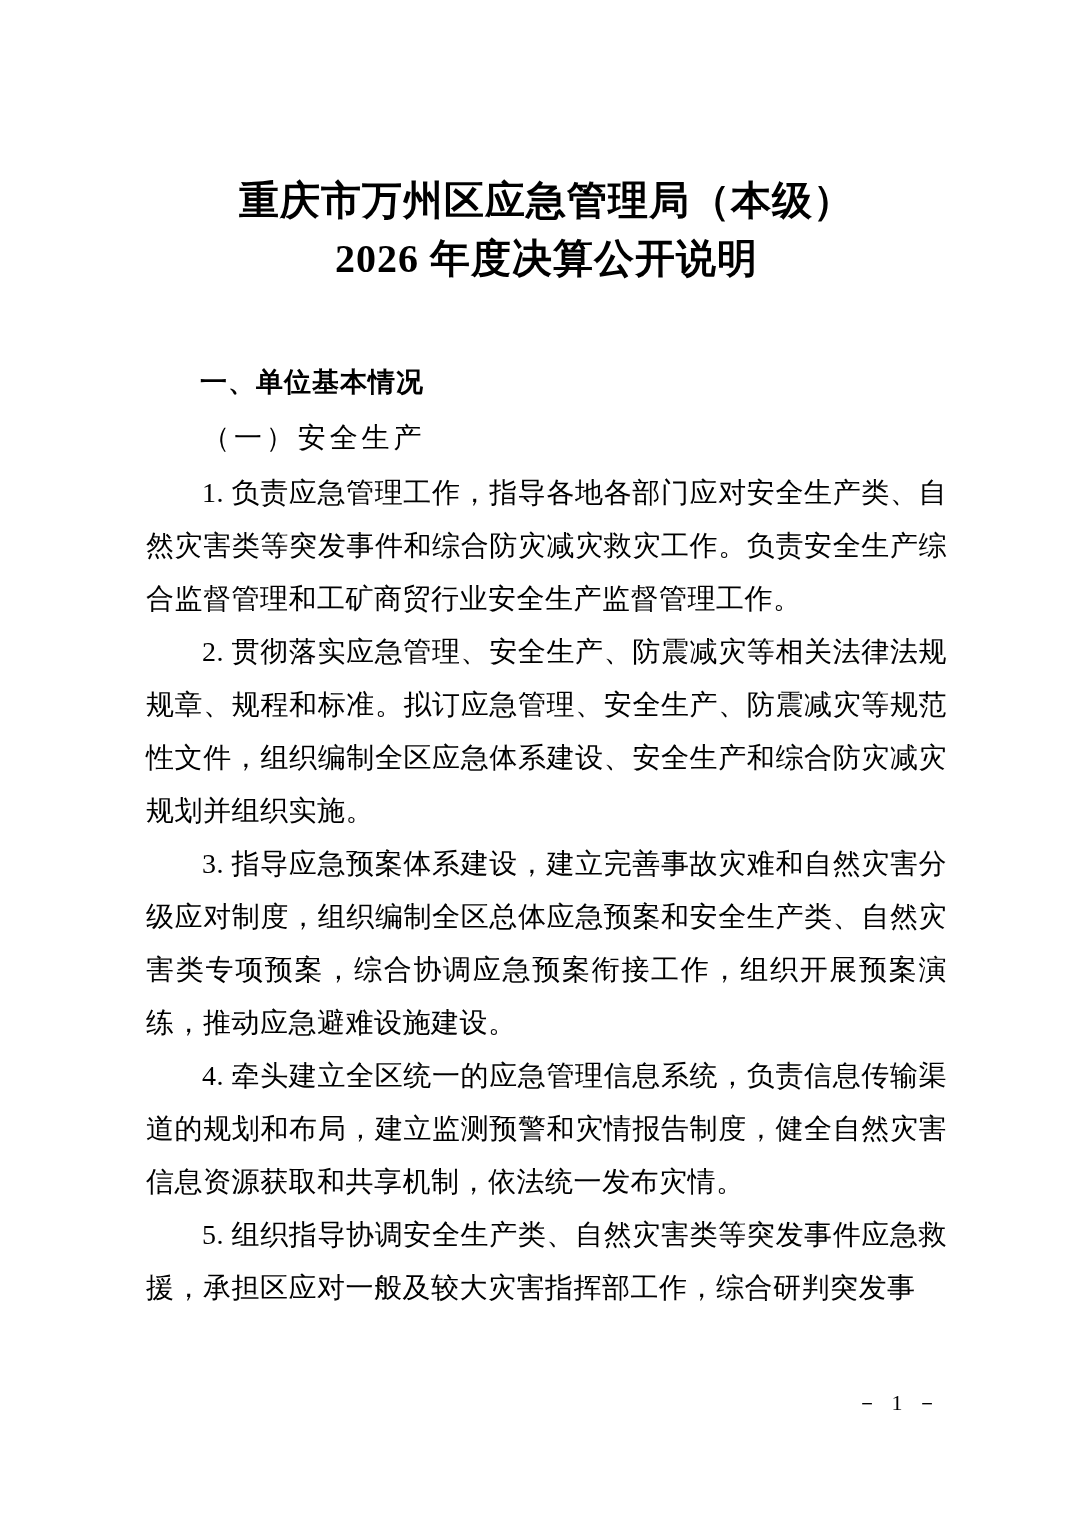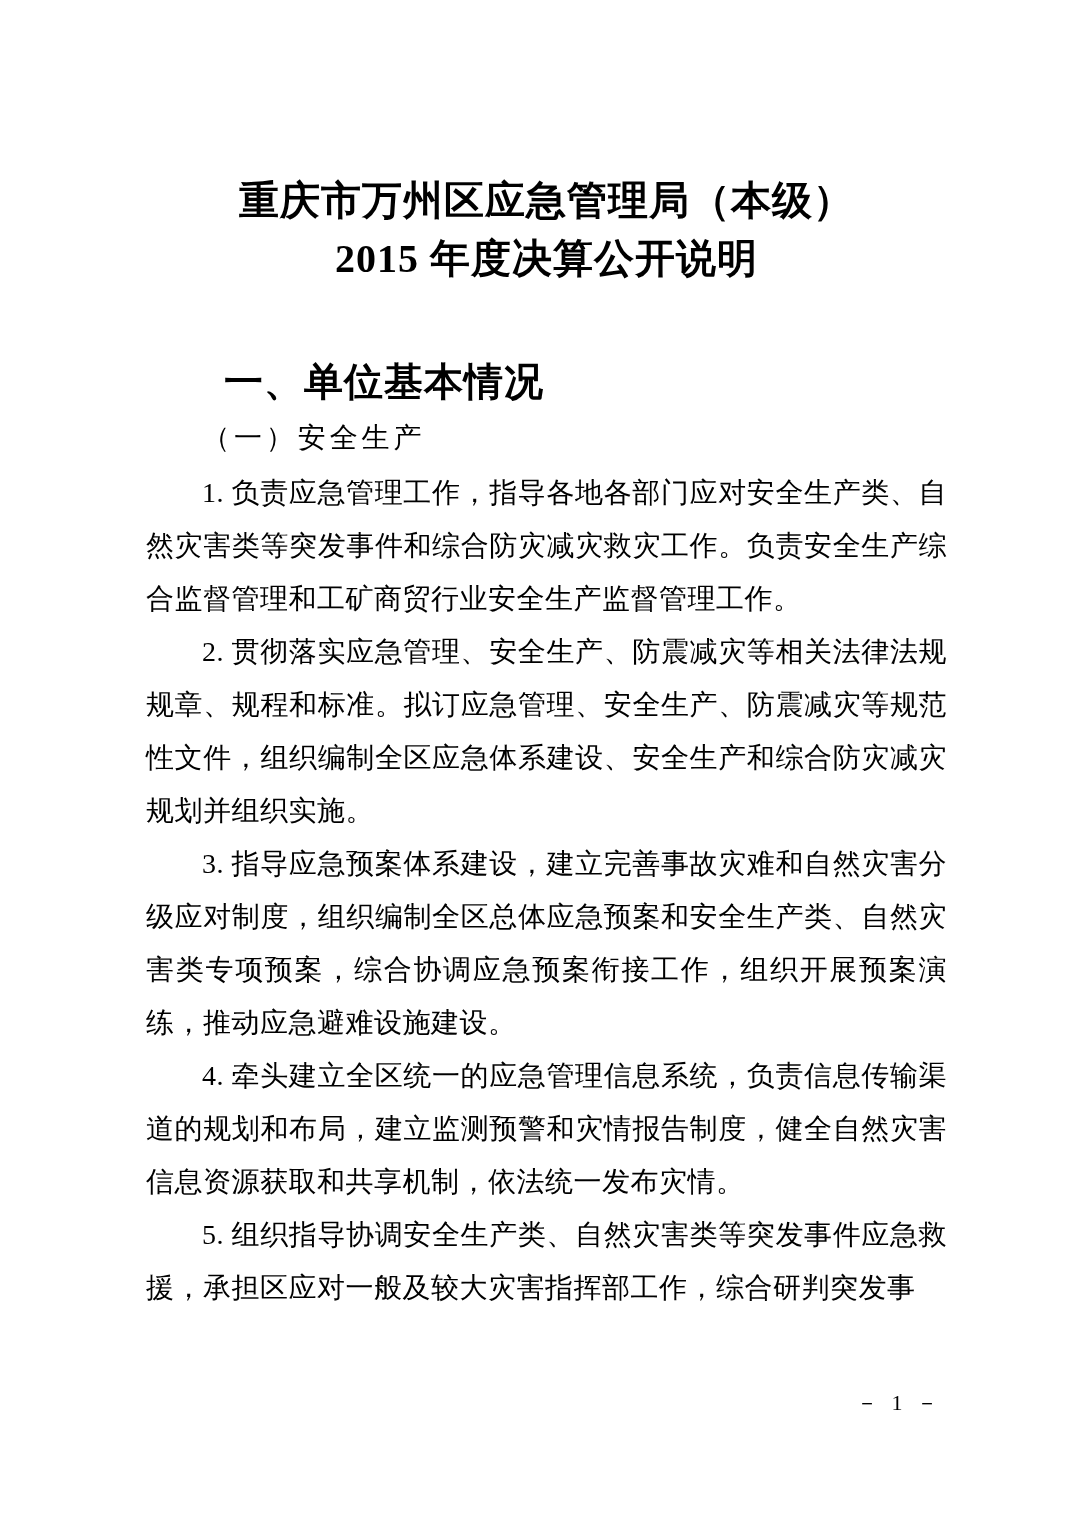--- a/index.html
+++ b/index.html
@@ -24,21 +24,21 @@
   }
   .title-line {
     font-size: 40px;
     line-height: 58px;
     font-weight: bold;
     font-family: "Liberation Serif", "DejaVu Serif", serif;
     letter-spacing: 1px;
   }
   .section-heading {
     font-family: "Liberation Sans", "DejaVu Sans", sans-serif;
-    font-size: 39px;
+    font-size: 27px;
     font-weight: bold;
     line-height: 56px;
     text-indent: 2em;
     letter-spacing: 1px;
   }
   .subsection-heading {
     font-family: "Liberation Serif", "DejaVu Serif", serif;
     font-size: 28px;
     font-weight: normal;
     line-height: 56px;
@@ -62,21 +62,21 @@
   }
 </style>
 </head>
 <body>
 
 <div class="page">
   <div class="content">
 
     <div class="title-block">
       <div class="title-line">重庆市万州区应急管理局（本级）</div>
-      <div class="title-line">2015 年度决算公开说明</div>
+      <div class="title-line">2026 年度决算公开说明</div>
     </div>
 
     <div class="section-heading">一、单位基本情况</div>
 
     <div class="subsection-heading">（一）安全生产</div>
 
     <div class="body-text">
       <p>1. 负责应急管理工作，指导各地各部门应对安全生产类、自然灾害类等突发事件和综合防灾减灾救灾工作。负责安全生产综合监督管理和工矿商贸行业安全生产监督管理工作。</p>
       <p>2. 贯彻落实应急管理、安全生产、防震减灾等相关法律法规规章、规程和标准。拟订应急管理、安全生产、防震减灾等规范性文件，组织编制全区应急体系建设、安全生产和综合防灾减灾规划并组织实施。</p>
       <p>3. 指导应急预案体系建设，建立完善事故灾难和自然灾害分级应对制度，组织编制全区总体应急预案和安全生产类、自然灾害类专项预案，综合协调应急预案衔接工作，组织开展预案演练，推动应急避难设施建设。</p>

